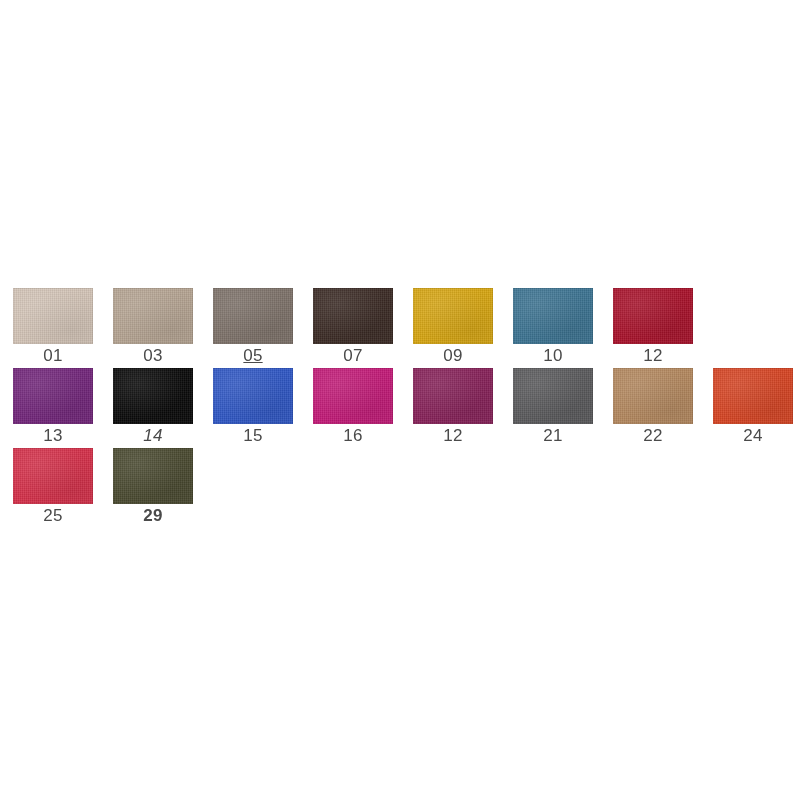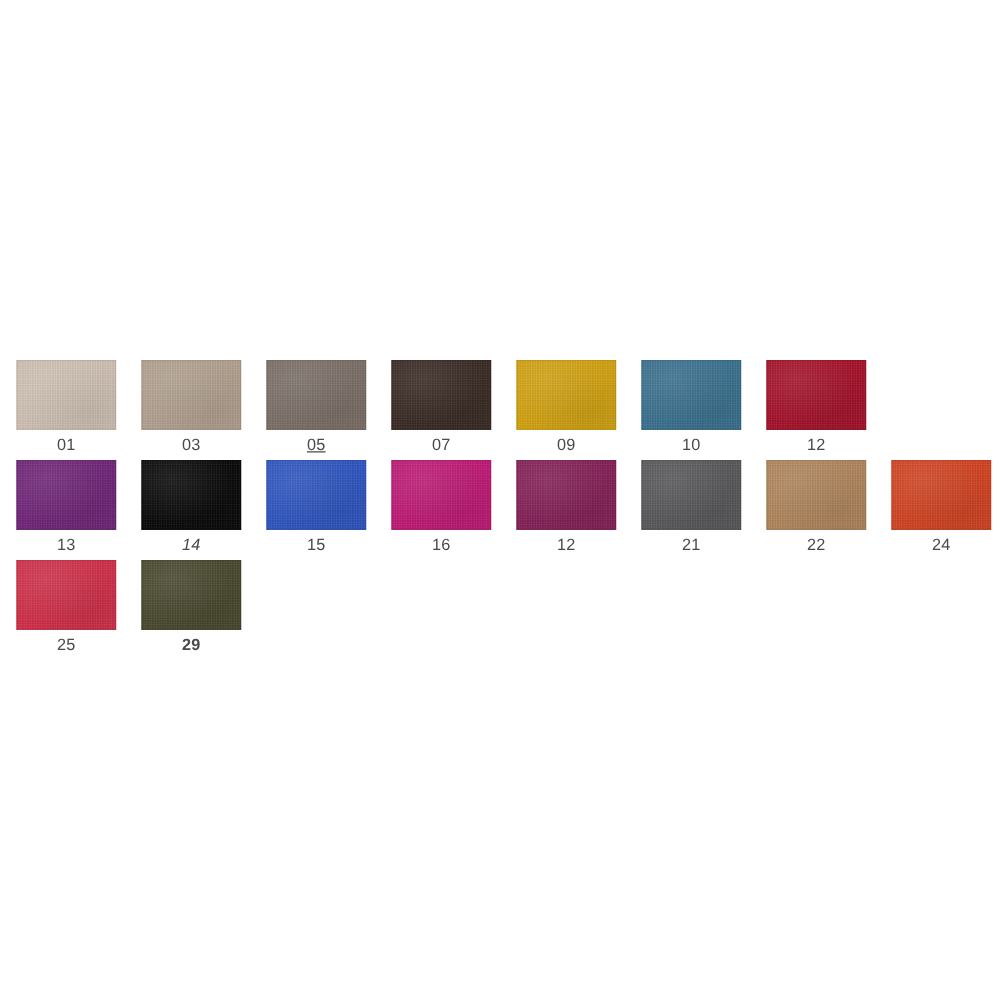--- a/index.html
+++ b/index.html
@@ -64,21 +64,21 @@
     position: absolute;
     left: 0; top: 0; right: 0; bottom: 0;
     background:
       radial-gradient(ellipse at 30% 28%, rgba(255,255,255,0.09), rgba(255,255,255,0) 62%),
       radial-gradient(ellipse at 74% 76%, rgba(0,0,0,0.07), rgba(0,0,0,0) 66%);
     pointer-events: none;
   }
 
   .swatch-label {
     margin-top: 5px;
-    font-size: 13px;
+    font-size: 17px;
     line-height: 13px;
     color: #4a4a4a;
     letter-spacing: 0.2px;
     text-align: center;
     font-family: "Liberation Sans", sans-serif;
   }
 </style>
 </head>
 <body style="background: rgb(255, 255, 255);">
 

